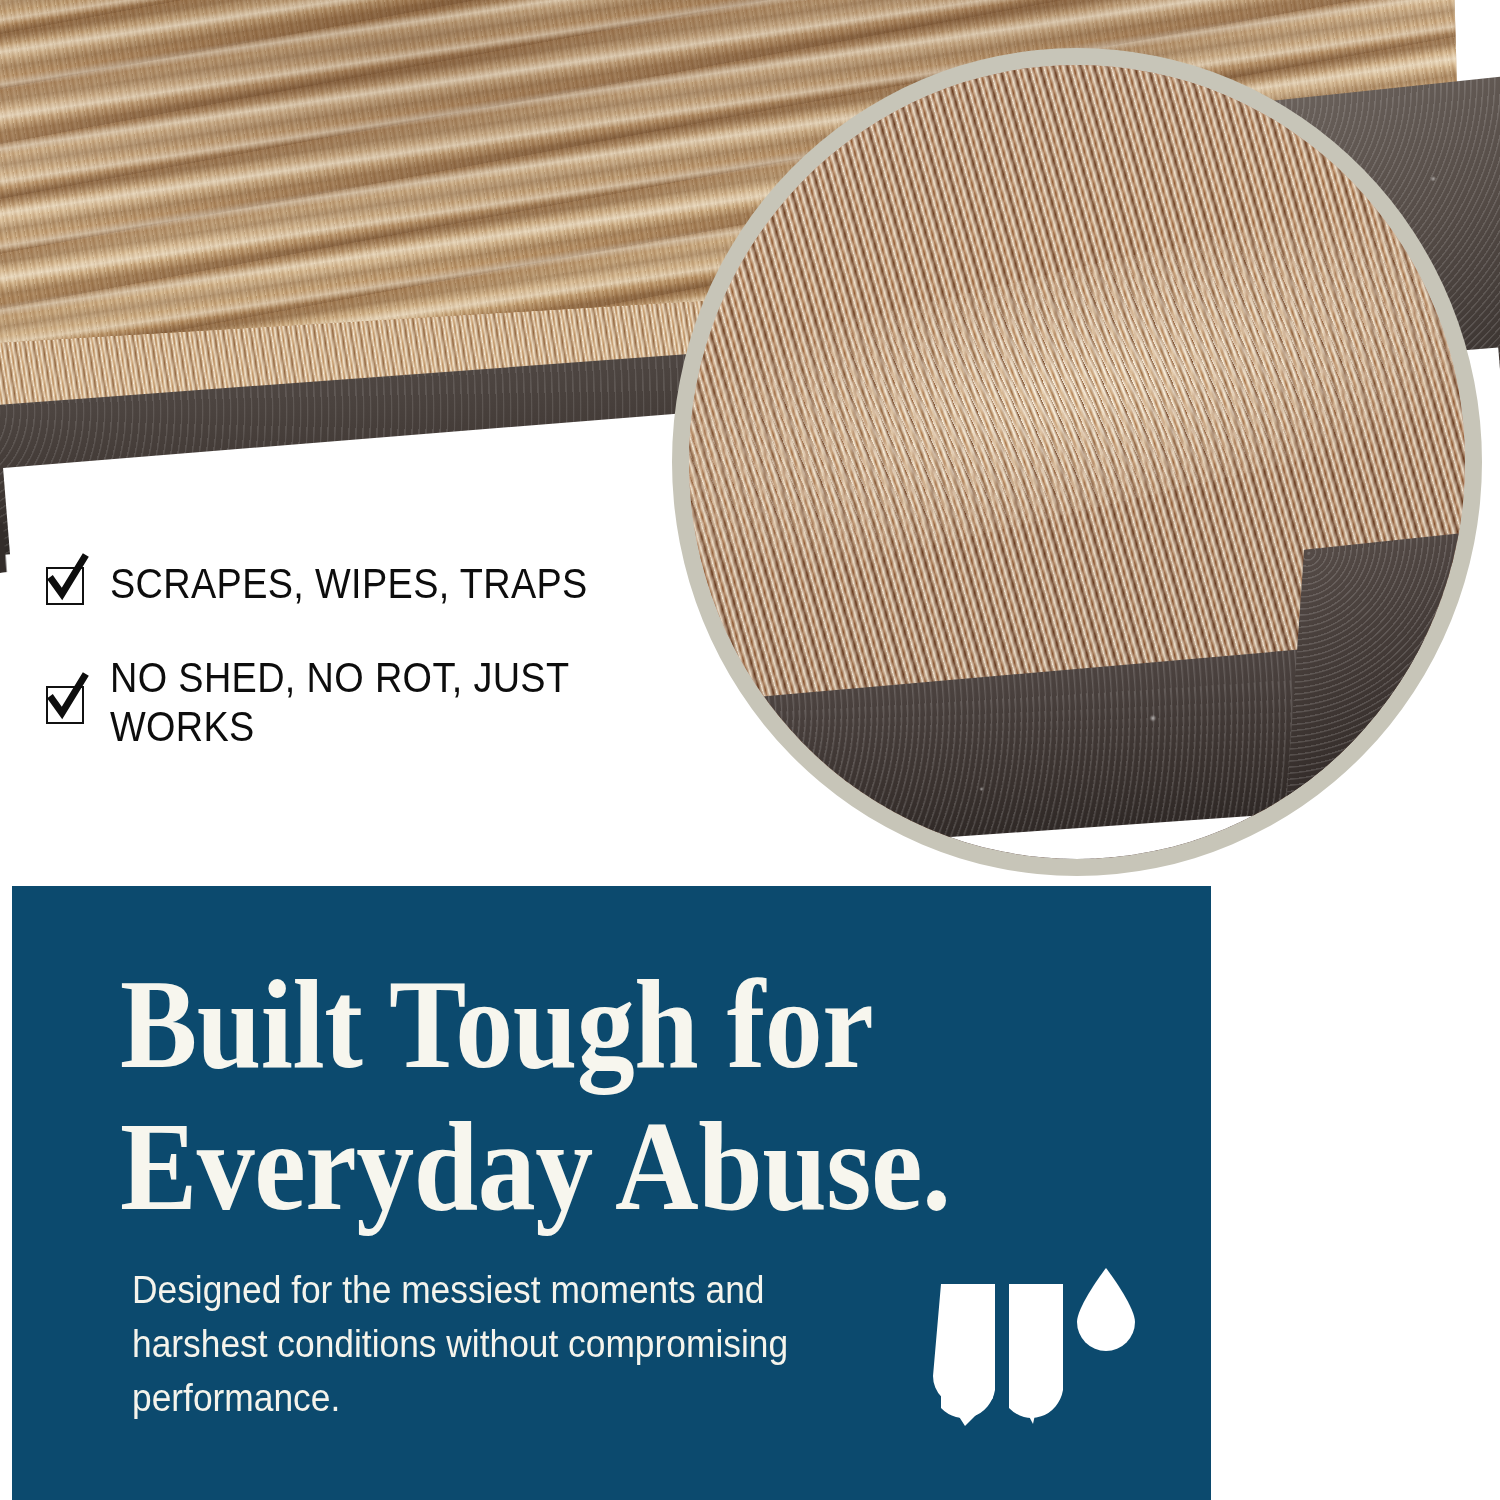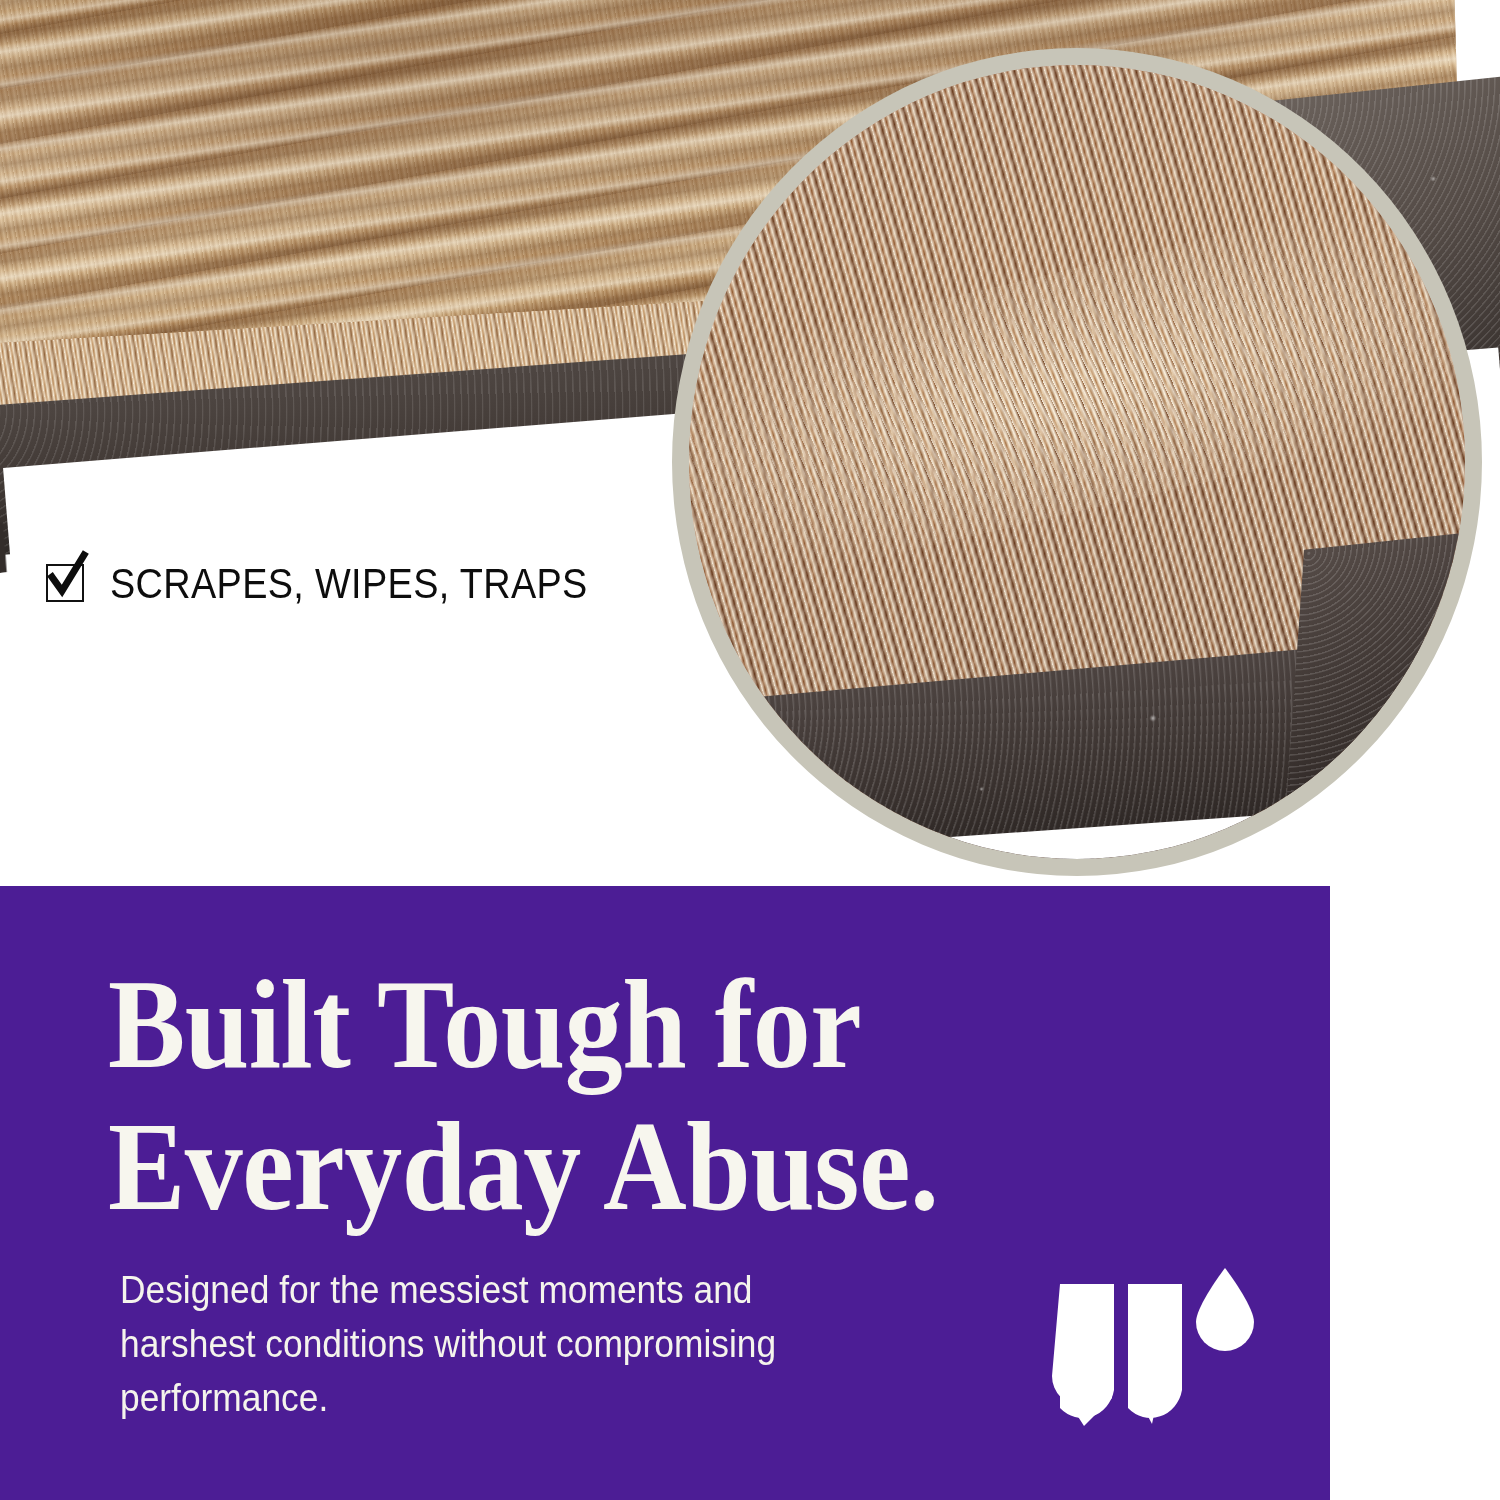--- a/index.html
+++ b/index.html
@@ -255,21 +255,21 @@
 
   
   .checklist {
     position: absolute;
     left: 44px;
     top: 556px;
     width: 760px;
   }
   .check-row {
     display: flex;
-    align-items: flex-start;
+    align-items: center;
     margin-bottom: 42px;
   }
   .check-row:last-child { margin-bottom: 0; }
 
   .checkbox {
     position: relative;
     flex: 0 0 auto;
     width: 44px;
     height: 44px;
     margin-top: 2px;
@@ -301,25 +301,25 @@
     font-weight: 400;
     transform: scaleX(0.88);
     transform-origin: left center;
     white-space: pre-line;
     padding-top: 3px;
   }
 
   
   .green-panel {
     position: absolute;
-    left: 0;
+    left: 12px;
     top: 886px;
-    width: 1330px;
+    width: 1199px;
     height: 614px;
-    background: #4c1d95;
+    background: #0c4a6e;
     overflow: hidden;
   }
   .headline {
     position: absolute;
     left: 108px;
     top: 68px;
     width: 1060px;
     font-family: "Liberation Serif", serif;
     font-weight: 700;
     font-size: 126px;
@@ -383,20 +383,29 @@
         <span class="checkbox">
           <span class="box"></span>
           <svg class="tick" viewBox="0 0 44 48" aria-hidden="true">
             <path d="M8 24 L18 38 L40 2" fill="none" stroke="#0d0d0d" stroke-width="7" stroke-linecap="square" stroke-linejoin="miter"></path>
           </svg>
         </span>
         <span class="check-label">SCRAPES, WIPES, TRAPS</span>
       </div>
 
 
+      <div class="check-row">
+        <span class="checkbox">
+          <span class="box"></span>
+          <svg class="tick" viewBox="0 0 44 48" aria-hidden="true">
+            <path d="M8 24 L18 38 L40 2" fill="none" stroke="#0d0d0d" stroke-width="7" stroke-linecap="square" stroke-linejoin="miter"></path>
+          </svg>
+        </span>
+        <span class="check-label">NO SHED, NO ROT, JUST WORKS</span>
+      </div>
 
     </div>
   </div>
 
   <div class="green-panel">
 
     <div class="headline">Built Tough for
 Everyday Abuse.</div>
 
     <div class="subcopy">Designed for the messiest moments and

